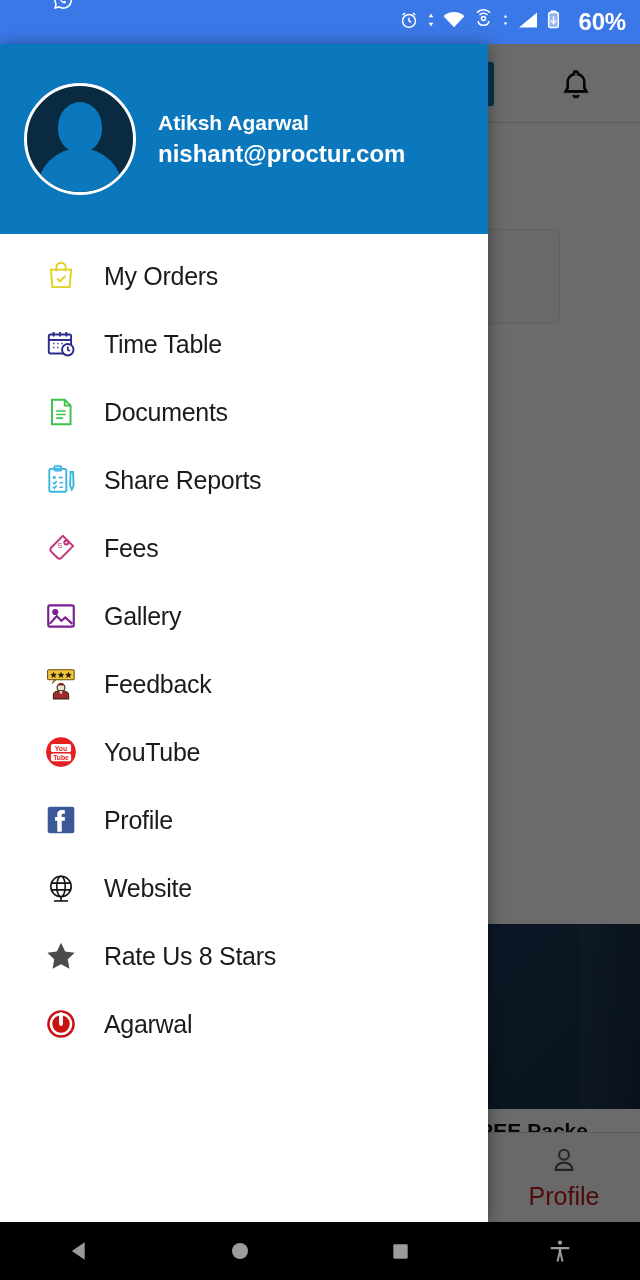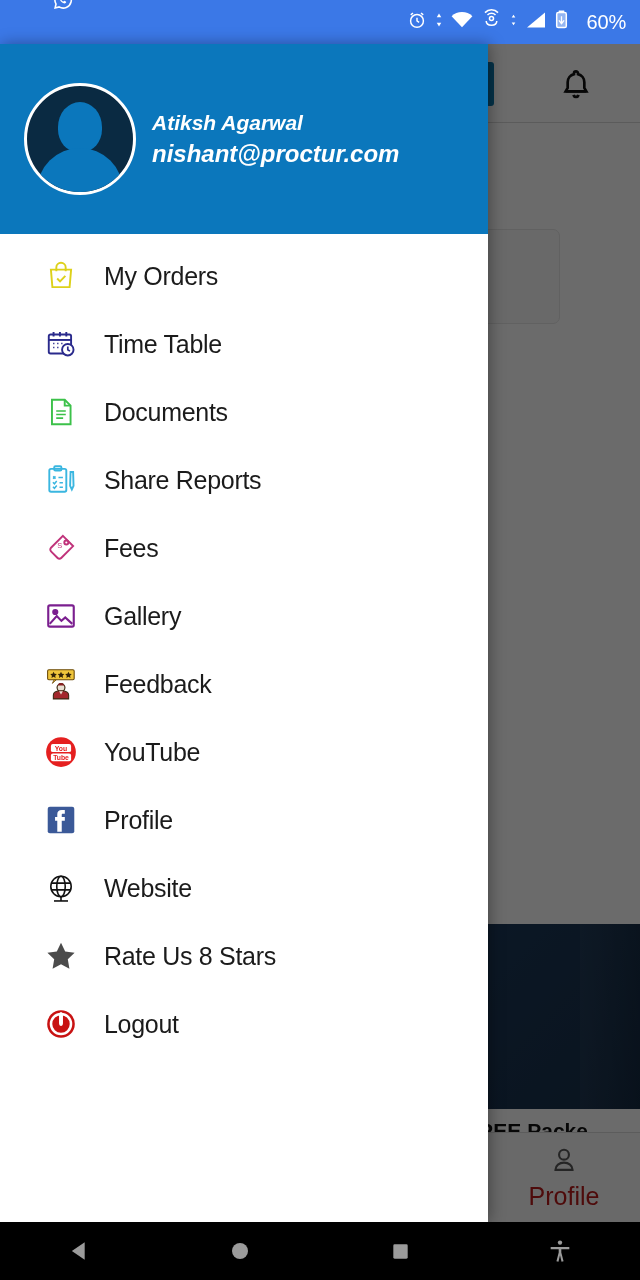--- a/index.html
+++ b/index.html
@@ -72,21 +72,21 @@
 
   
   #status-bar{
     position:absolute; left:0; top:0; width:640px; height:44px;
     background:#3b78e7; display:flex; align-items:center;
     padding:0 14px 0 26px; color:#ffffff; font-size:20px;
   }
   .sb-left{ display:flex; align-items:center; gap:28px;flex-direction:column; }
   .sb-right{ margin-left:auto; display:flex; align-items:center; gap:6px; }
   .sb-dot{ width:7px; height:7px; border-radius:50%; background:#fff; margin-left:6px; }
-  .sb-pct{ font-size:20px; margin-left:12px; letter-spacing:-0.2px; }
+  .sb-pct{ font-size:24px; margin-left:12px; letter-spacing:-0.2px;font-weight:bold; }
 
   
   #drawer{
     position:absolute; left:0; top:44px; width:488px; height:1178px;
     background:#ffffff; overflow:hidden;
     box-shadow:2px 0 14px rgba(0,0,0,0.35);
   }
   .drawer-header{
     width:100%; height:190px; background:#0b77bc;
     display:flex; align-items:center; padding-left:24px;
@@ -97,21 +97,21 @@
     overflow:hidden; position:relative; flex:none;
   }
   .avatar .head{
     position:absolute; left:50%; top:16px; transform:translateX(-50%);
     width:44px; height:50px; border-radius:50% 50% 45% 45%; background:#0b77bc;
   }
   .avatar .body{
     position:absolute; left:50%; bottom:-6px; transform:translateX(-50%);
     width:86px; height:50px; border-radius:46px 46px 0 0; background:#0b77bc;
   }
-  .profile-text{ margin-left:16px; color:#ffffff;font-style:italic; }
+  .profile-text{ margin-left:22px; color:#ffffff; }
   .profile-text .pname{ font-size:21px; font-weight:700; line-height:30px; }
   .profile-text .pmail{ font-size:24px; font-weight:700; line-height:32px; }
 
   .menu{ padding-top:8px; }
   .menu-item{
     height:68px; display:flex; align-items:center; padding-left:18px;
     cursor:pointer;
     margin-left:20px;
   }
   .menu-icon{
@@ -398,21 +398,21 @@
       <span class="menu-icon">
         <svg viewBox="0 0 32 32" width="34" height="34">
           <circle cx="16" cy="16" r="13" fill="#c81212"></circle>
           <circle cx="16" cy="16" r="9.4" fill="none" stroke="#fff" stroke-width="2.4"></circle>
           <path d="M16 6.6v9.6" stroke="#fff" stroke-width="3.2" stroke-linecap="round"></path>
           <path d="M16 6.6v9.6" stroke="#c81212" stroke-width="0"></path>
           <rect x="14.4" y="5.4" width="3.2" height="11" rx="1.4" fill="#fff"></rect>
           <rect x="14.4" y="5.4" width="3.2" height="11" rx="1.4" fill="#fff"></rect>
         </svg>
       </span>
-      <span class="menu-label">Logout</span>
+      <span class="menu-label">Agarwal</span>
     </div>
 
   </div>
 </div>
 
 <div id="system-nav">
   <div class="sys-btn">
     <svg viewBox="0 0 24 24" width="28" height="28" fill="#9b9b9b">
       <path d="M16 4.5v15L5 12z"></path>
     </svg>

